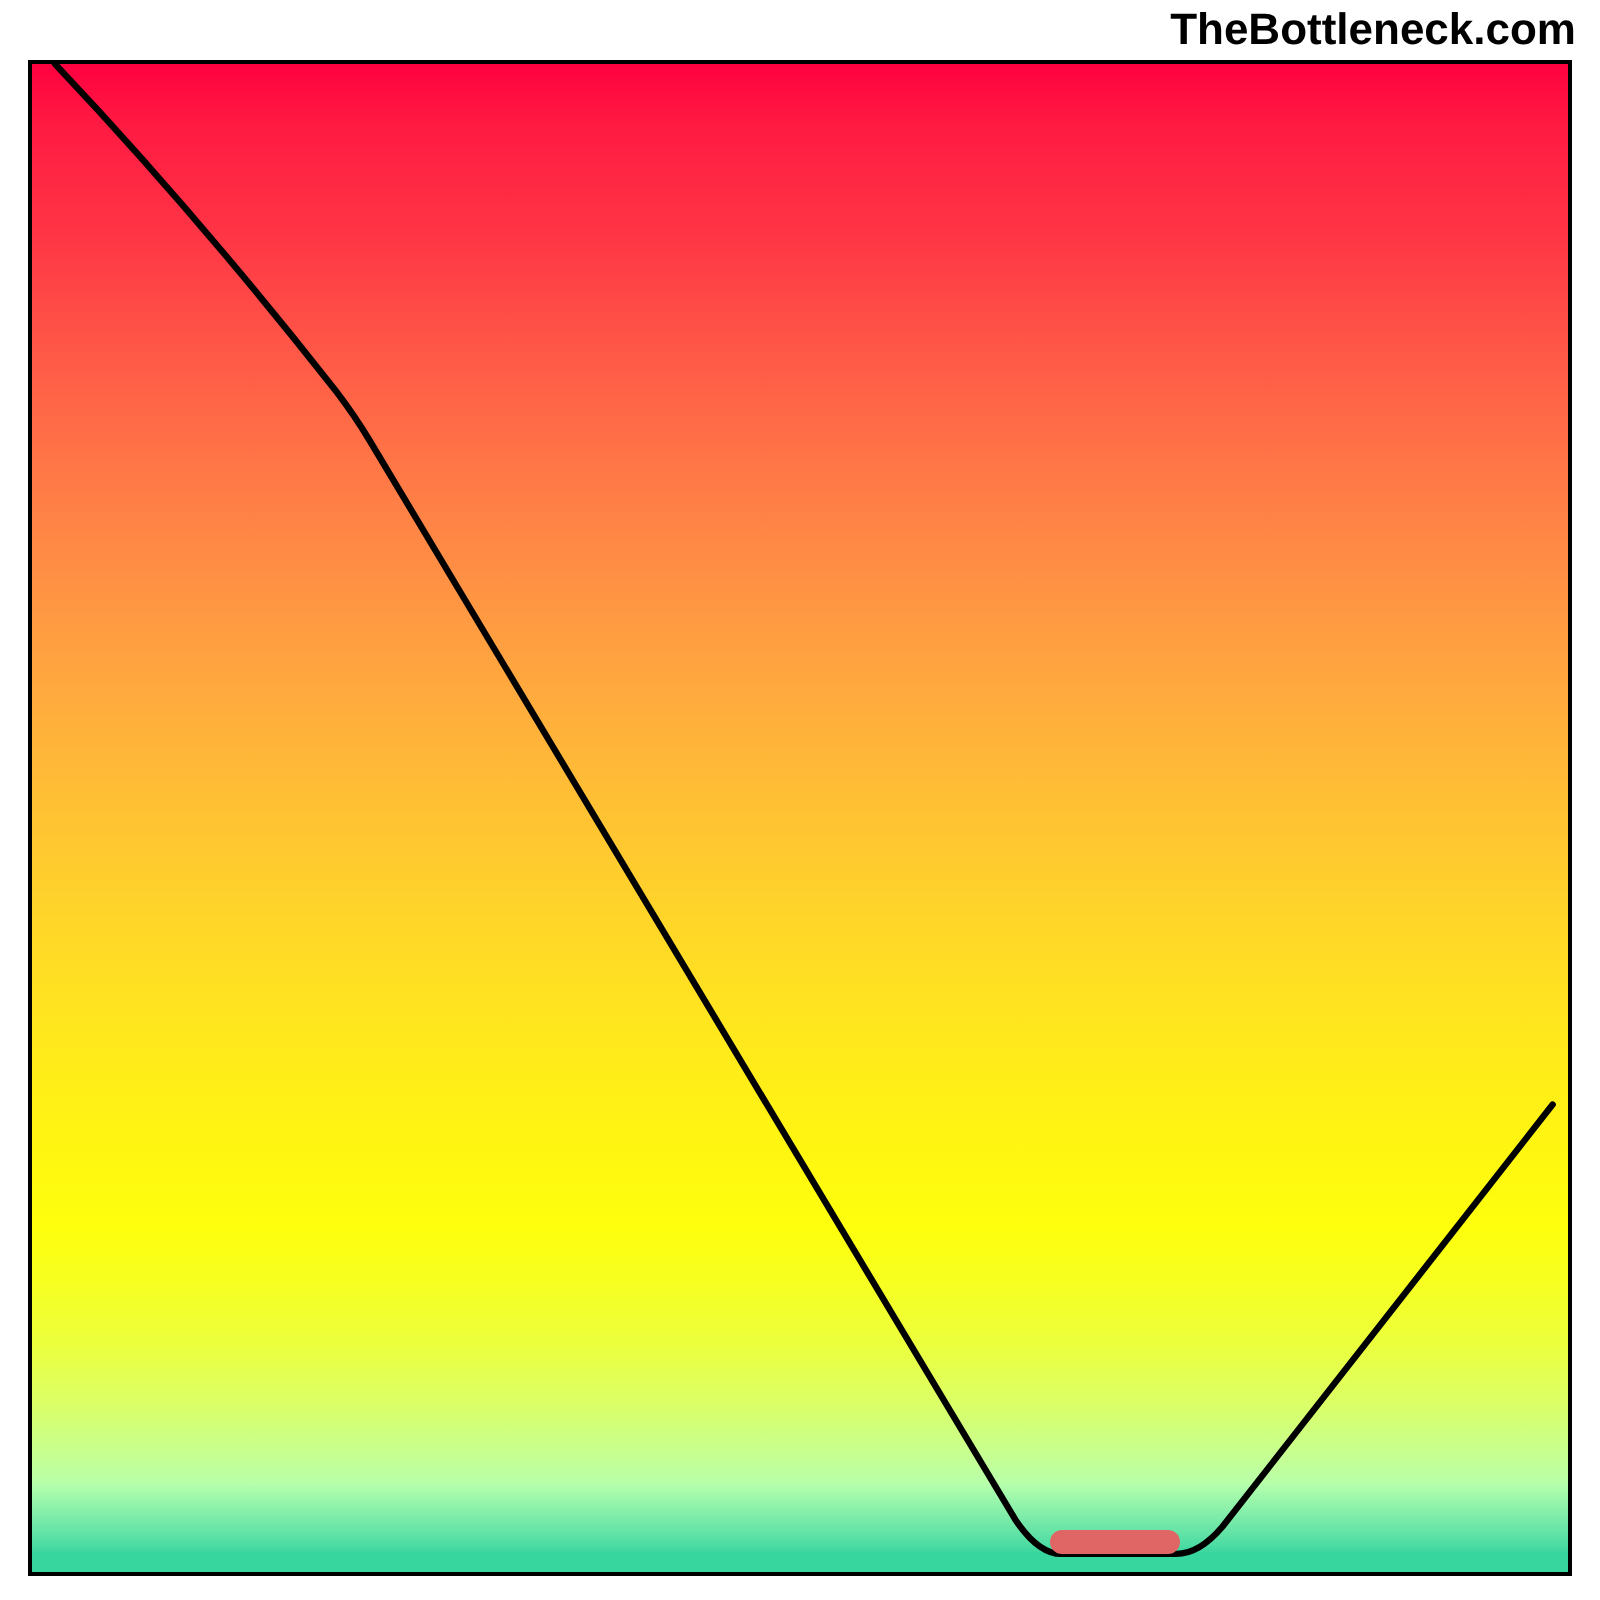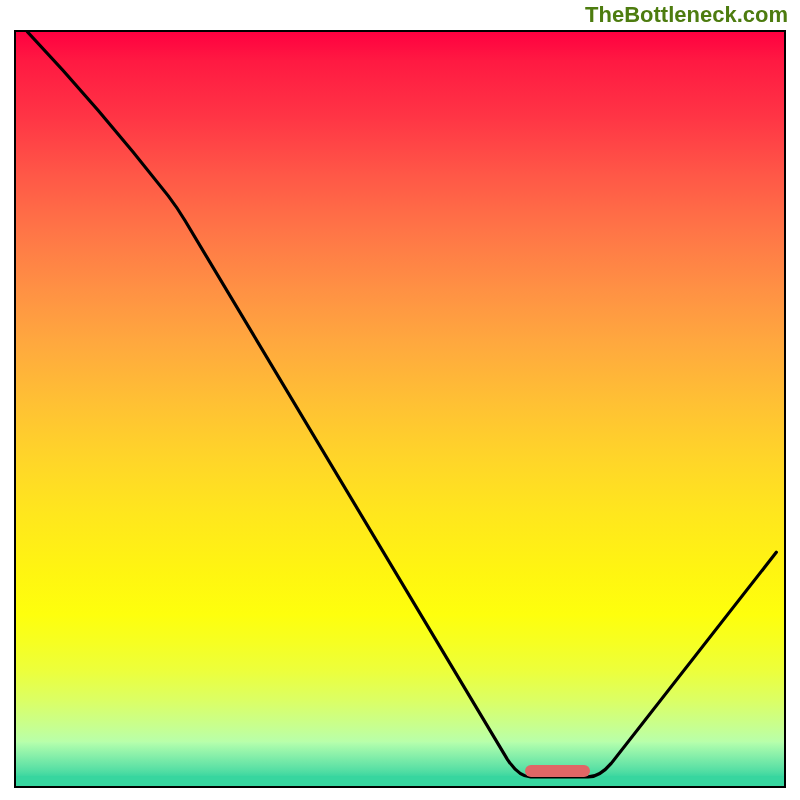--- a/index.html
+++ b/index.html
@@ -15,21 +15,21 @@
     width: 800px;
     height: 800px;
   }
   .attribution {
     position: absolute;
     top: 2px;
     right: 12px;
     font-family: Arial, Helvetica, sans-serif;
     font-size: 22px;
     font-weight: 600;
-    color: #4d7c0f;
+    color: #000000;
   }
   .plot {
     position: absolute;
     left: 14px;
     top: 30px;
     width: 772px;
     height: 758px;
     border: 2px solid #000000;
     box-sizing: border-box;
     overflow: hidden;

